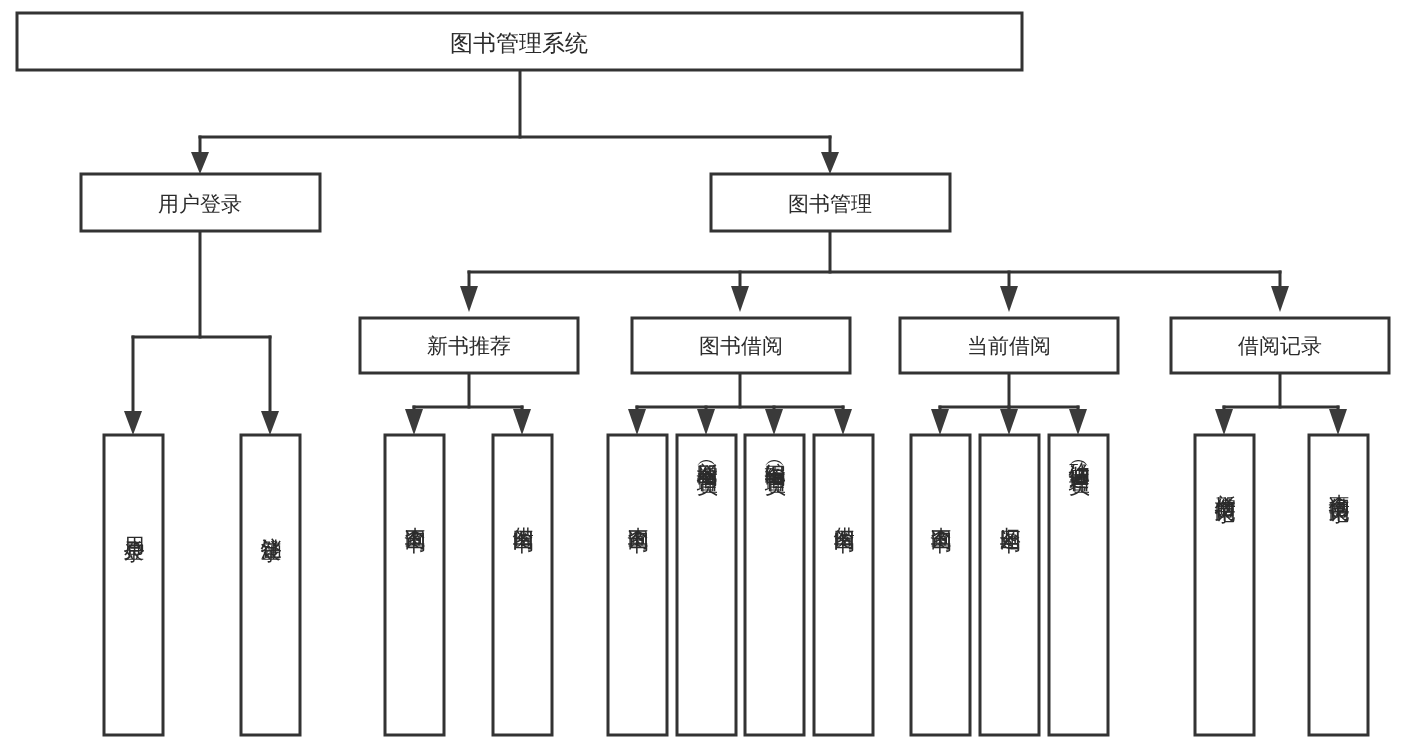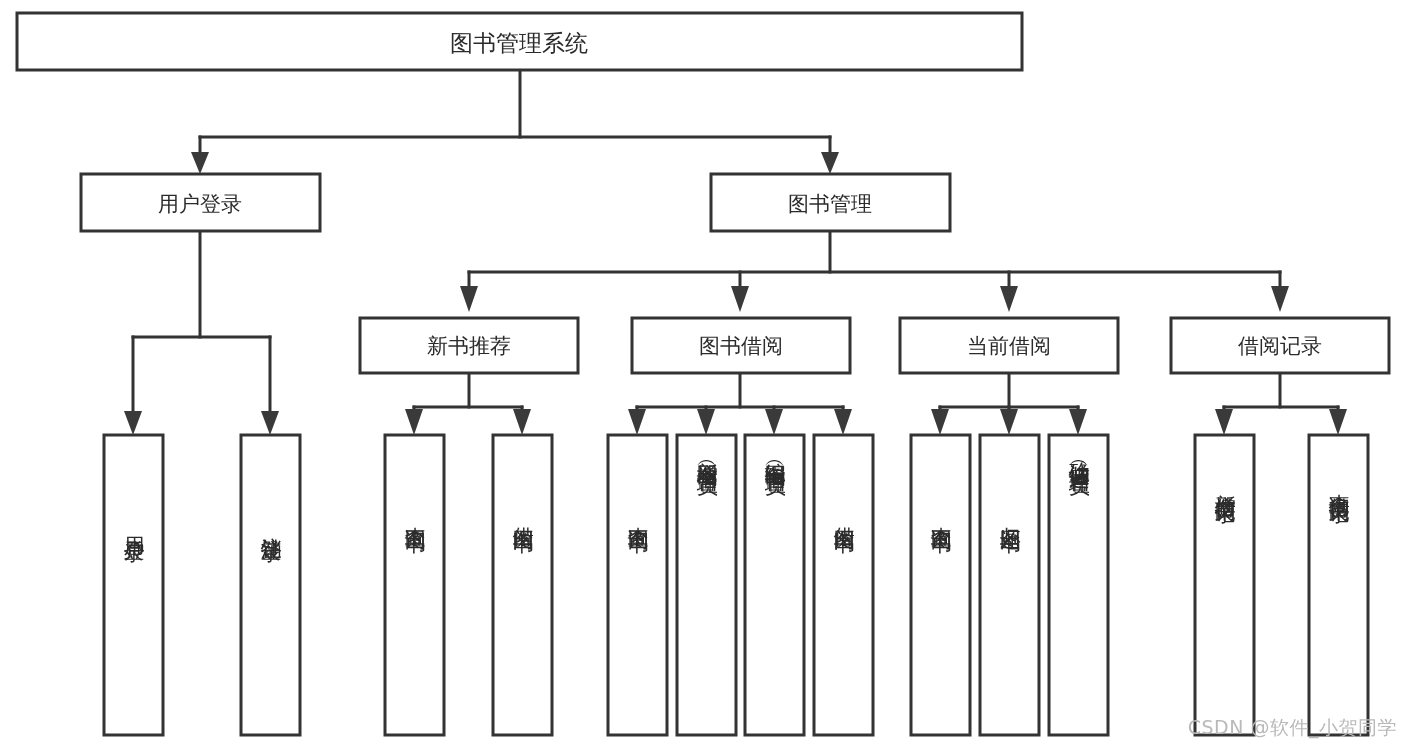--- a/index.html
+++ b/index.html
@@ -265,15 +265,14 @@
     <span class="vlabel" style="margin-top:10px;">确认归还（管理员）</span>
   </div>
 
   <div class="vlabel-wrap" style="left:1195px; top:435px; width:59px; height:300px;">
     <span class="vlabel" style="margin-top:42px;">新增借阅记录</span>
   </div>
   <div class="vlabel-wrap" style="left:1309px; top:435px; width:59px; height:300px;">
     <span class="vlabel" style="margin-top:42px;">查询借阅记录</span>
   </div>
 
-  <div class="watermark">CSDN @软件_小贺同学</div>
 
 </div>
 
 </body></html>

